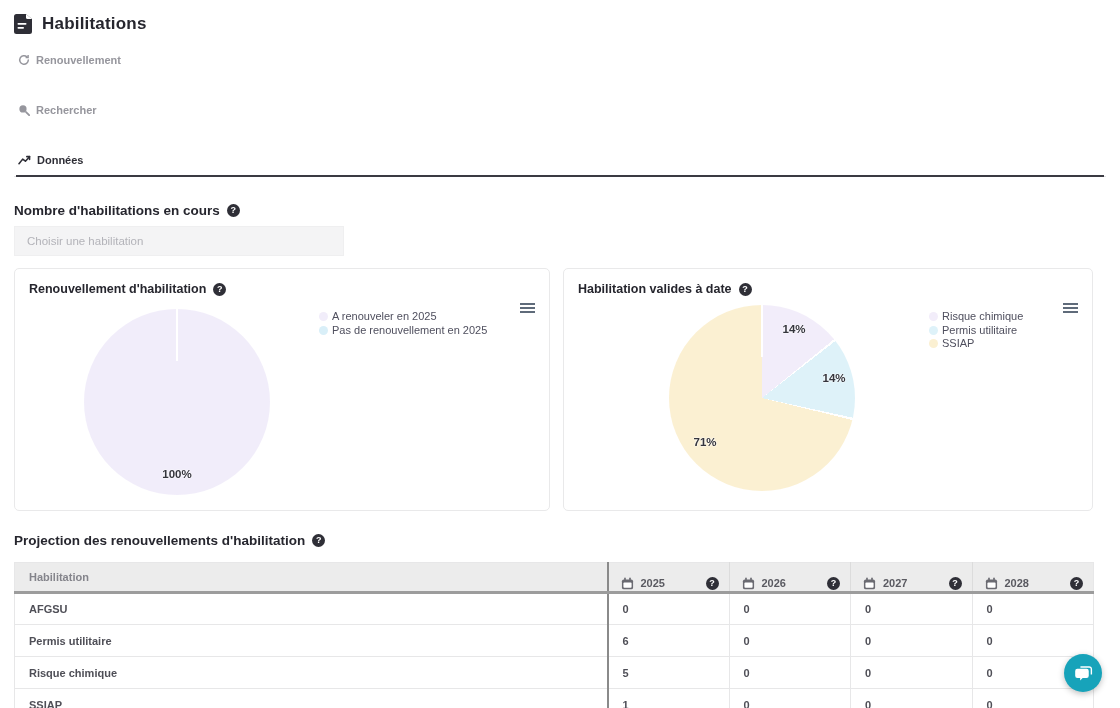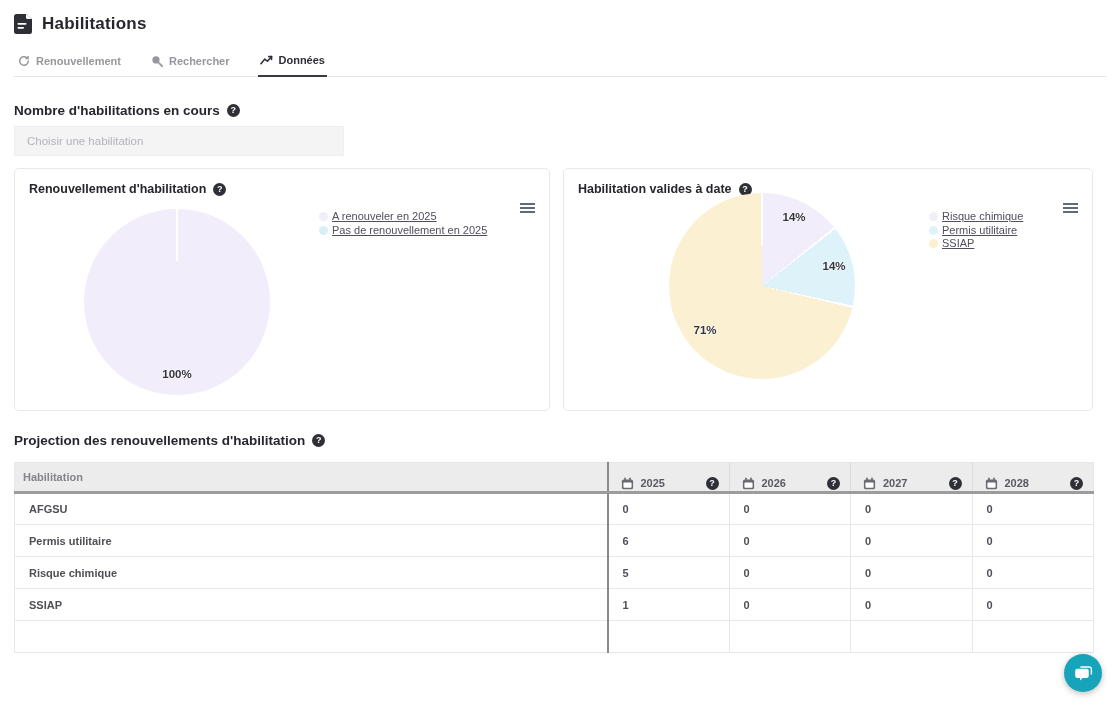--- a/index.html
+++ b/index.html
@@ -6,21 +6,21 @@
   html,body { width:1120px; height:708px; overflow:hidden; background:#fff;
     font-family:"Liberation Sans", sans-serif; color:#2b2b33; }
 
   .page { padding:14px 14px 0 14px; position:relative; width:1120px; height:708px; }
 
   
   .hdr { display:flex; align-items:center; gap:10px; }
   .hdr h1 { font-size:17px; font-weight:bold; letter-spacing:.2px; color:#26262e; }
 
   
-  .tabs { display:flex; gap:26px; margin-top:16px; border-bottom:1px solid #e4e4e6; padding:0 2px; }
+  .tabs { display:flex; gap:26px; margin-top:16px; border-bottom:1px solid #e4e4e6; padding:0 2px;flex-direction:column; }
   .tab { display:flex; align-items:center; gap:6px; font-size:11px; font-weight:bold;
     color:#96969d; padding:4px 2px 9px 2px; cursor:pointer; position:relative; margin-bottom:-1px; }
   .tab.active { color:#2e2e36; border-bottom:2px solid #3a3a42; }
   .tab svg { flex:0 0 auto; }
 
   
   .sec-title { display:flex; align-items:center; gap:7px; font-size:13.5px; font-weight:bold; color:#26262e; }
   .sec1 { margin-top:26px; }
   .qbadge { width:13px; height:13px; border-radius:50%; background:#2f2f37; color:#fff;
     font-size:9px; font-weight:bold; display:inline-flex; align-items:center; justify-content:center;
@@ -37,39 +37,39 @@
   .card { position:relative; background:#fff; border:1px solid #e9e9ea; border-radius:5px; height:243px; }
   .card1 { width:536px; }
   .card2 { width:530px; }
   .card-title { display:flex; align-items:center; gap:7px; font-size:12.5px; font-weight:bold;
     color:#26262e; padding:13px 14px 0 14px; }
   .burger { position:absolute; top:32px; right:14px; width:15px; cursor:pointer; }
   .burger div { height:2px; background:#5f6b7a; margin:2px 0; }
 
   .pie { position:absolute; border-radius:50%; width:186px; height:186px; }
   .pie1 { left:69px; top:40px; }
-  .pie2 { left:105px; top:24px; }
+  .pie2 { left:105px; top:36px; }
   .pie-label { position:absolute; font-size:11.5px; font-weight:bold; color:#35353d;
     transform:translate(-50%,-50%); text-shadow:0 0 2px #fff, 0 0 2px #fff; white-space:nowrap; }
 
-  .legend { position:absolute; font-size:11px; color:#4f4f5e; line-height:13.5px;text-decoration:underline; }
+  .legend { position:absolute; font-size:11px; color:#4f4f5e; line-height:13.5px; }
   .legend1 { left:304px; top:41px; }
   .legend2 { left:365px; top:41px; }
   .legend-item { display:flex; align-items:center; gap:4px; cursor:pointer; }
   .dot { width:9px; height:9px; border-radius:50%; flex:0 0 auto; }
 
   
   .sec2 { margin-top:22px; }
   table.proj { margin-top:14px; width:1079px; border-collapse:collapse; table-layout:fixed;
     border:1px solid #e7e7e8; font-size:11px; }
   table.proj col.c-label { width:593px; }
   table.proj col.c-year { width:121.5px; }
   table.proj thead th { background:#ececec; height:30px; font-weight:bold; text-align:left;
     border-bottom:3px solid #9c9c9c; }
-  th.h-label { color:#84848b; padding-left:8px; }
+  th.h-label { color:#84848b; padding-left:14px; }
   th.h-year { color:#5a5a61; border-left:1px solid #dcdcdc; }
   th.h-year.first { border-left:2px solid #8a8a8a; }
   .year-wrap { display:flex; align-items:center; gap:7px; padding:0 10px 0 12px;margin-top:12px; }
   .year-wrap .qbadge { margin-left:auto; }
   table.proj tbody td { height:32px; color:#4f4f57; border-top:1px solid #e7e7e8; background:#fff;font-weight:bold; }
   td.cell-label { padding-left:14px; }
   td.cell-val { padding-left:14px; border-left:1px solid #e7e7e8; }
   td.cell-val.first { border-left:2px solid #8a8a8a; }
   tr.empty-row td { height:28px; }
 

